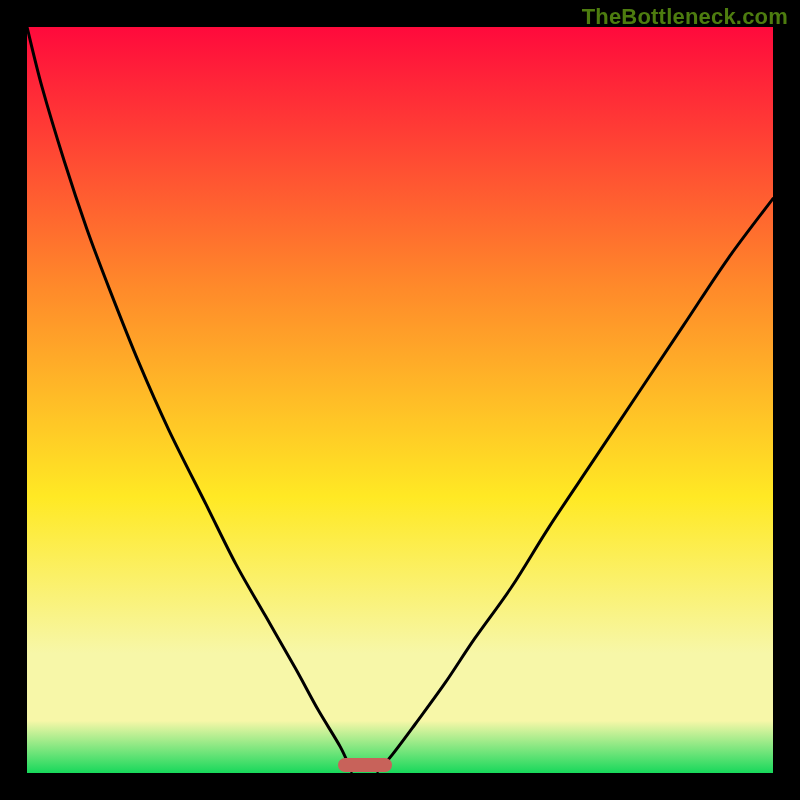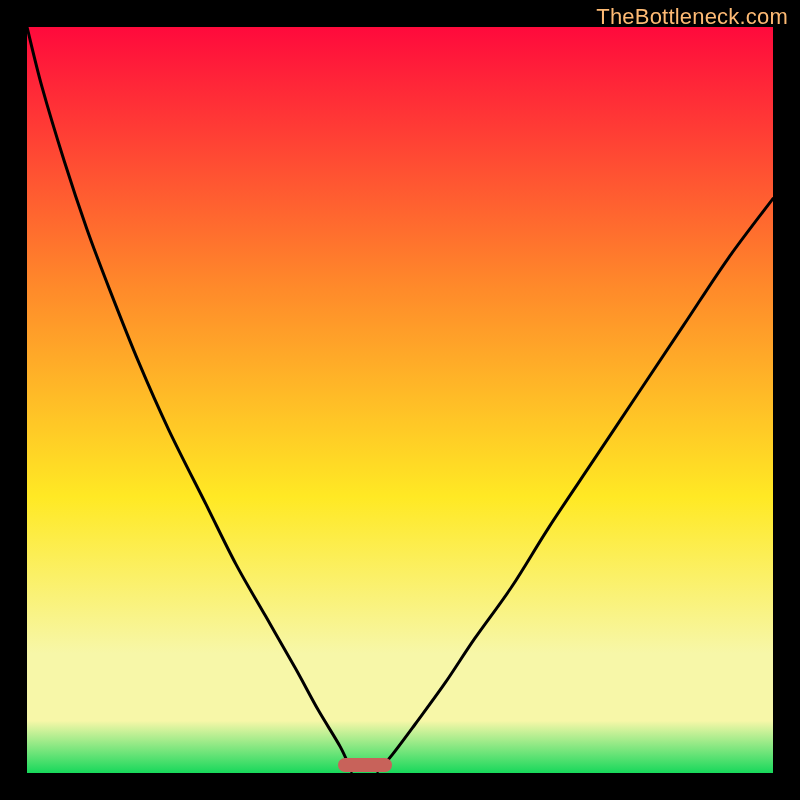--- a/index.html
+++ b/index.html
@@ -1,19 +1,19 @@
 <!DOCTYPE html>
 <html><head>
 <meta charset="utf-8">
 <style>
 body{margin:0;padding:0;width:800px;height:800px;position:relative;font-family:Arial,Helvetica,sans-serif}
 .frame{position:absolute;inset:0;background:#000}
 .plot{position:absolute;left:27px;top:27px;width:746px;height:746px;overflow:hidden}
 .grad{position:absolute;inset:0}
-.watermark{position:absolute;top:4px;right:12px;font-size:22px;font-weight:400;color:#fdba74;letter-spacing:.2px}
+.watermark{position:absolute;top:4px;right:12px;font-size:22px;font-weight:700;color:#4d7c0f;letter-spacing:.2px}
 svg.curve{position:absolute;inset:0}
 .marker{position:absolute;width:54px;height:14px;border-radius:7px;background:#c8625a;transform:translate(-50%,-50%)}
 </style>
 </head>
 <body>
 
 <div class="frame">
   <div class="plot">
     <div class="grad" id="grad" style="background: linear-gradient(rgb(255, 10, 60) 0%, rgb(255, 138, 42) 35%, rgb(255, 233, 36) 63%, rgb(247, 247, 168) 84%, rgb(247, 247, 168) 93%, rgb(23, 216, 91) 100%);"></div>
     <svg class="curve" viewBox="0 0 746 746" preserveAspectRatio="none">

